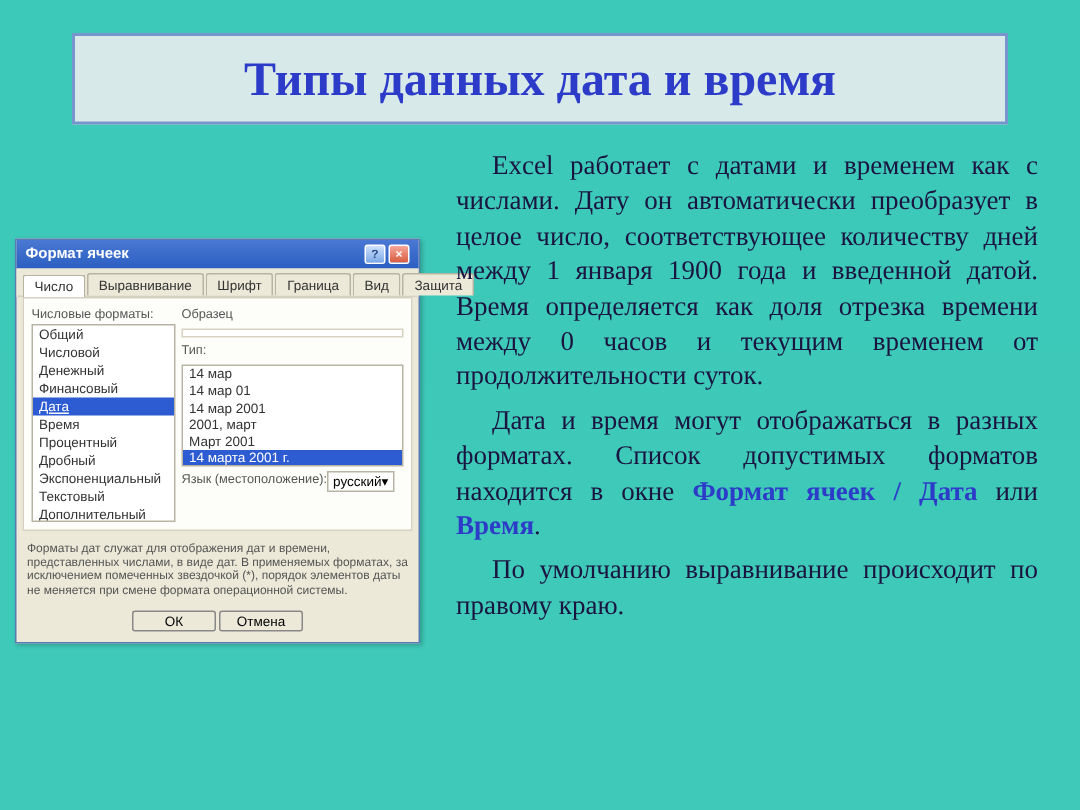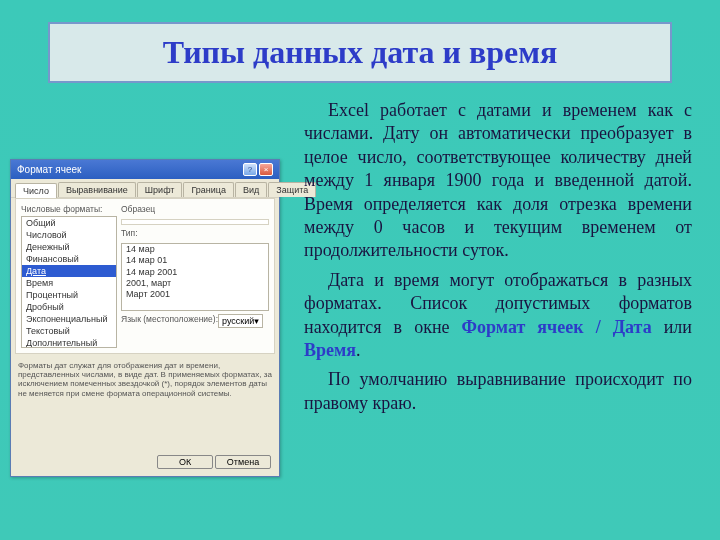--- a/index.html
+++ b/index.html
@@ -37,21 +37,21 @@
       box-shadow: 1px 1px 3px rgba(0,0,0,.25);
     }
     .dlg-titlebar {
       background: linear-gradient(#4a78d4, #2b5fc1);
       color: #fff;
       padding: 3px 6px;
       display: flex;
       justify-content: space-between;
       align-items: center;
       font-size: 10px;
-      font-weight: normal;
+      font-weight: bold;
     }
     .dlg-ctrls { display: flex; gap: 2px; }
     .dlg-btn {
       width: 14px; height: 13px;
       background: linear-gradient(#f5a79a,#d95a3e);
       border: 1px solid #fff;
       border-radius: 2px;
       display:flex;align-items:center;justify-content:center;
       color:#fff;font-size:8px;line-height:1;
     }
@@ -98,24 +98,23 @@
     .lang-row { display:flex; flex-direction:row;}
     .lang-select { border:1px solid #b8b4a3; background:#fff; padding:1px 3px; display:flex; justify-content:space-between;}
     .desc {
       font-size:8px;
       color:#555;
       padding:3px 7px 5px 7px;
       line-height:1.15;
     }
     .dlg-footer {
       display:flex;
-      justify-content:flex-end;
+      justify-content:center;
       gap:2px;
       padding: 4px 8px 7px 8px;
-      margin-top: 48px;
     }
     .win-btn {
       min-width:56px;
       text-align:center;
       padding:1px 10px;
       background:#ece9d8;
       border:1px solid #888;
       border-radius:2px;
       font-size:9px;
     }
@@ -173,20 +172,21 @@
         <div class="sample-col">
           <div class="col-label">Образец</div>
           <div class="sample-box"></div>
           <div class="col-label">Тип:</div>
           <div class="type-list">
             <div class="type-item">14 мар</div>
             <div class="type-item">14 мар 01</div>
             <div class="type-item">14 мар 2001</div>
             <div class="type-item">2001, март</div>
             <div class="type-item">Март 2001</div>
+            <div class="type-item sel">14 марта 2001 г.</div>
 
           </div>
           <div class="lang-row">
             <div class="col-label">Язык (местоположение):</div>
             <div class="lang-select">
               <span>русский</span>
               <span>▾</span>
             </div>
           </div>
         </div>

